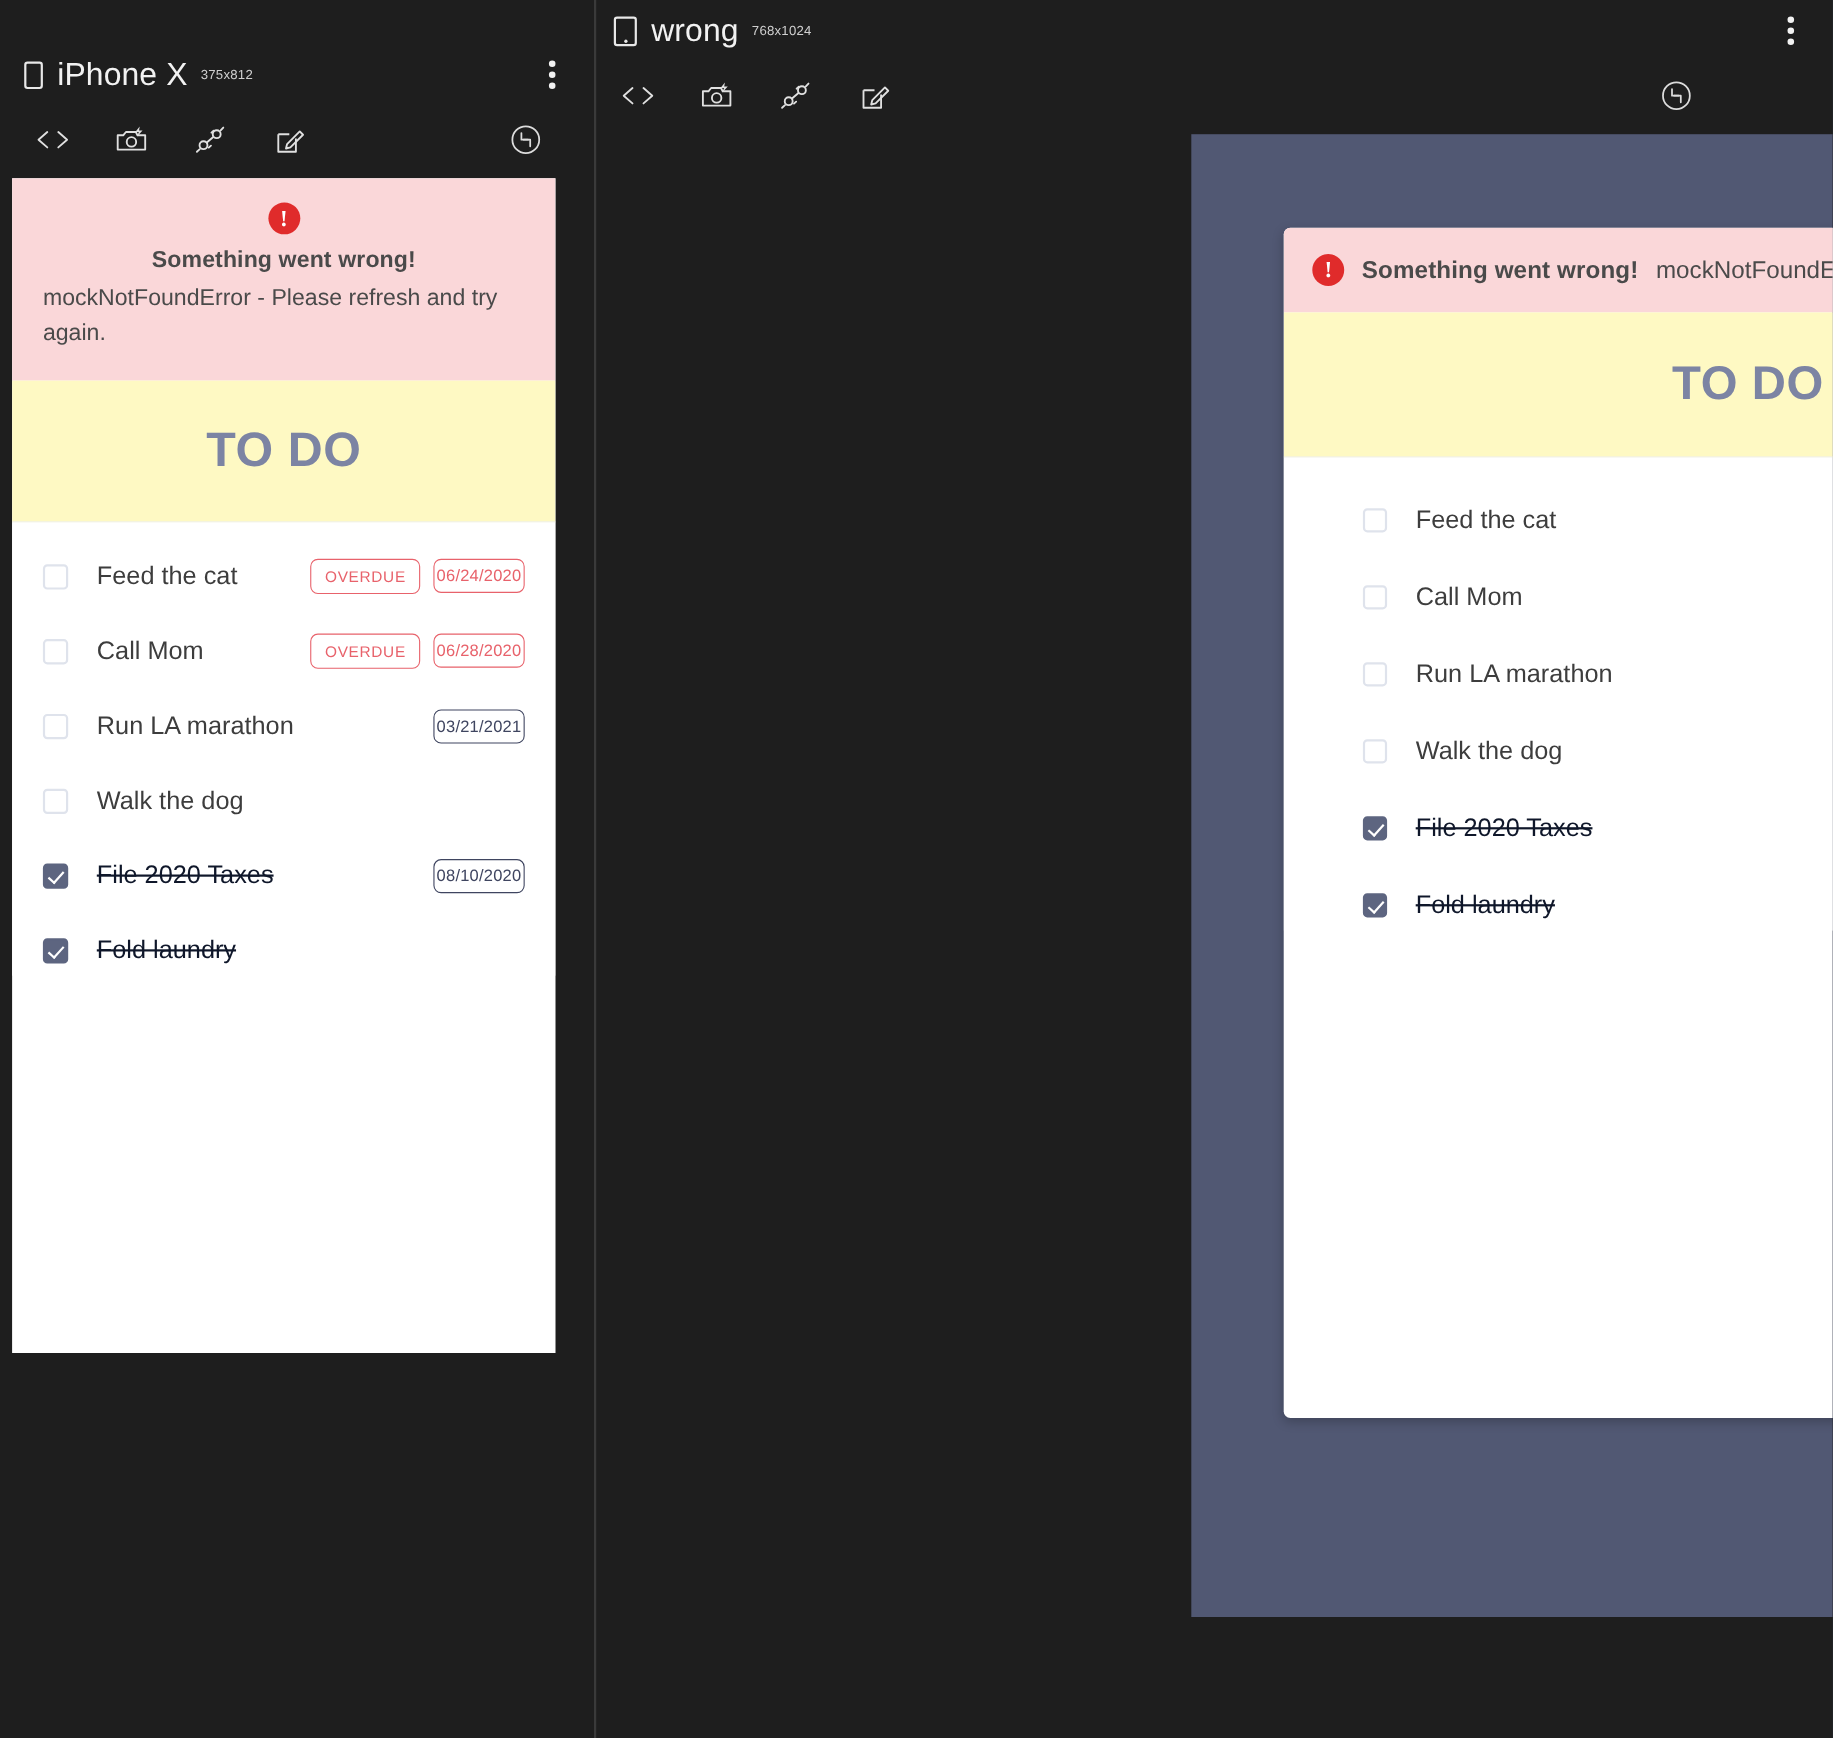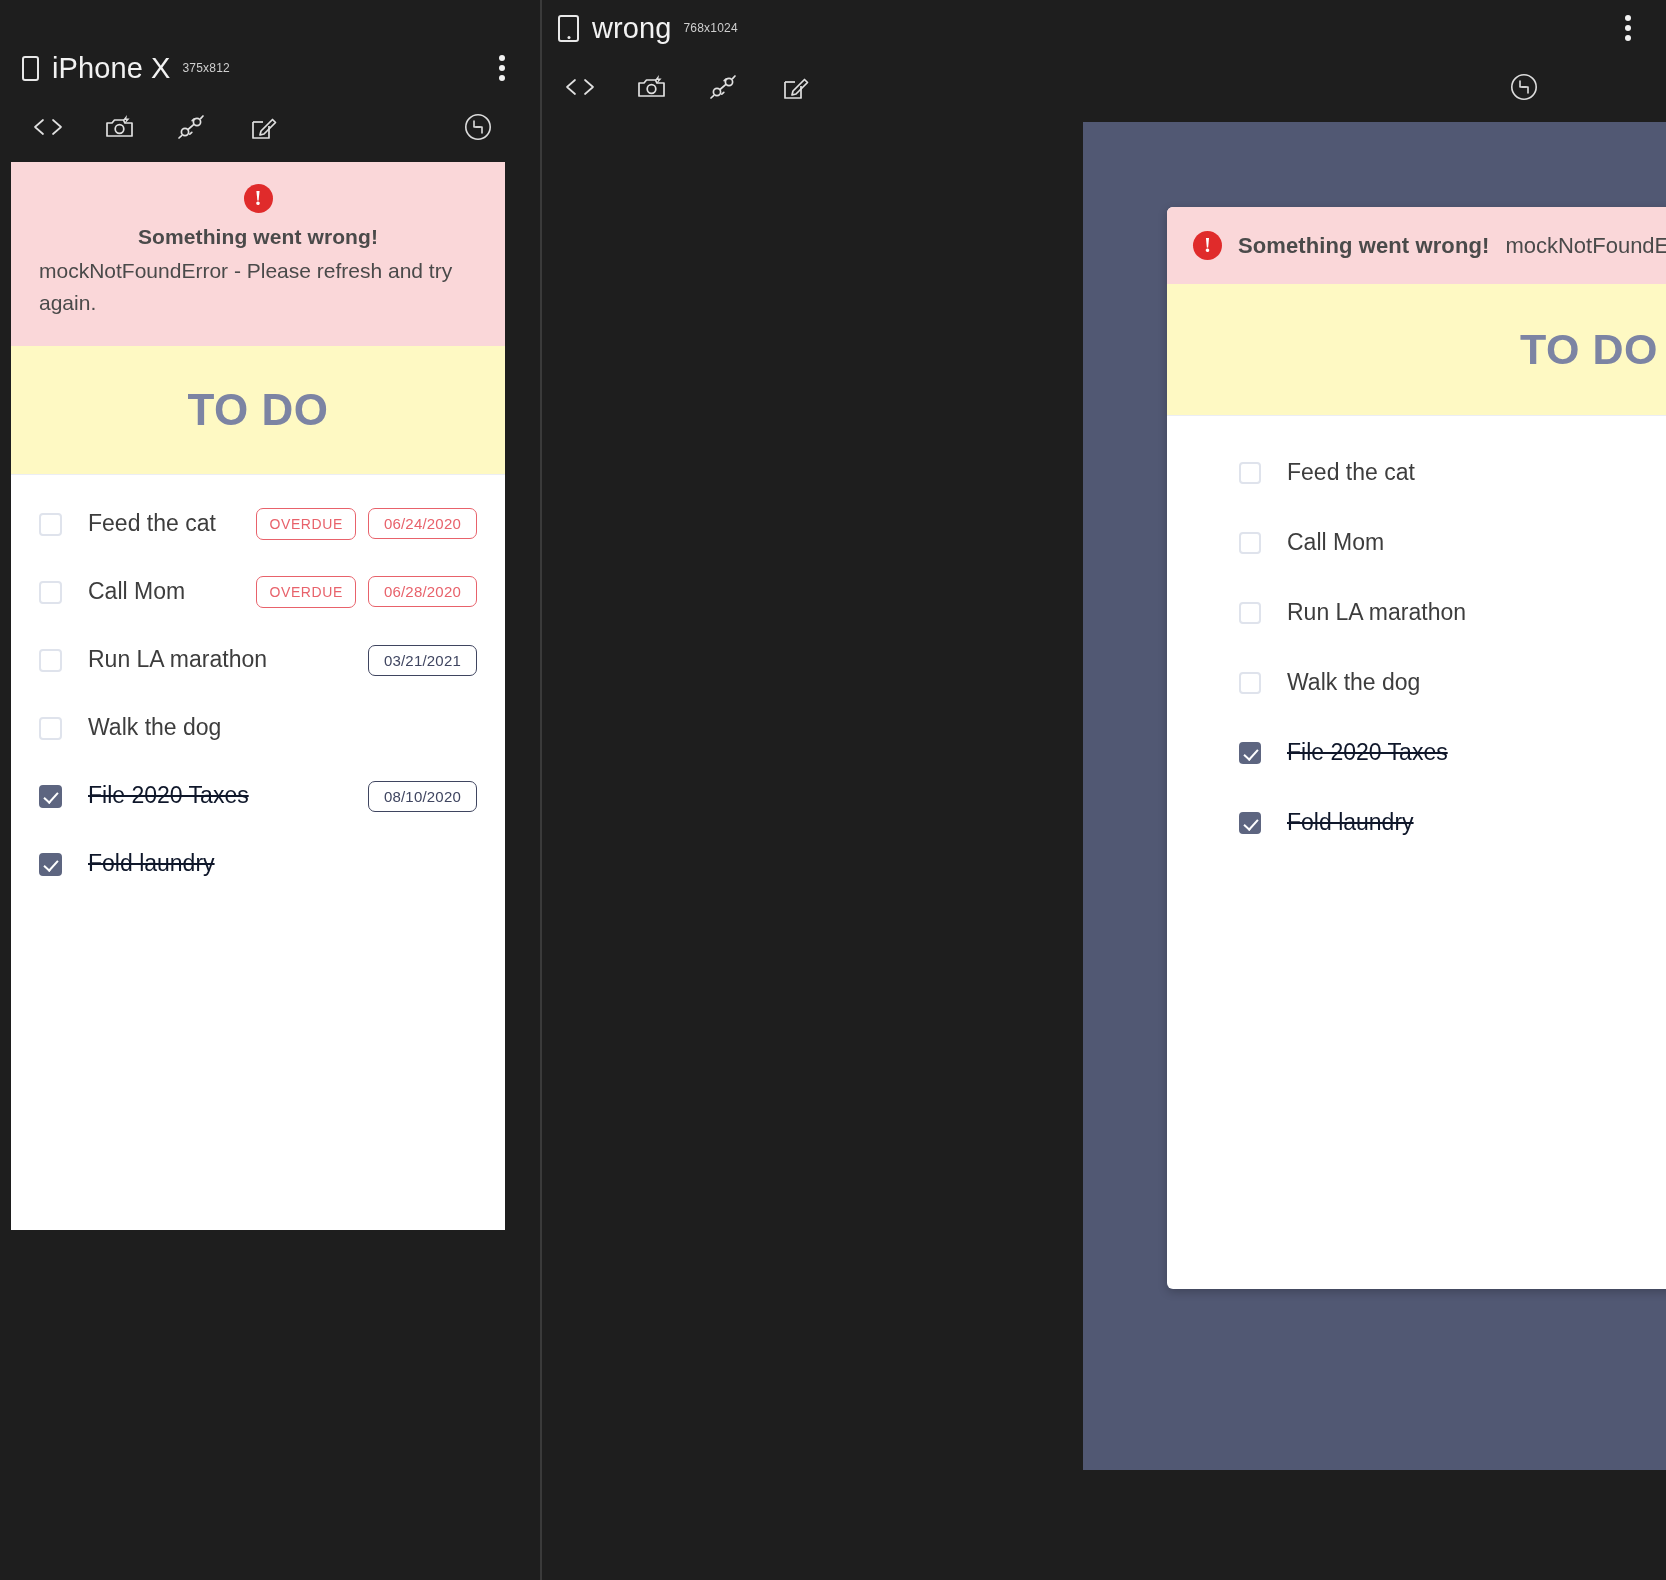--- a/index.html
+++ b/index.html
@@ -314,21 +314,21 @@
     align-items: flex-start;
     gap: 12px;
     flex: 0 0 auto;
   }
 
   .badge {
     border: 1.5px solid #3f4560;
     color: #3f4560;
     border-radius: 7px;
     font-size: 15px;
-    padding: 7px 15px;
+    padding: 7px 2px;
     line-height: 1;
     white-space: nowrap;
     letter-spacing: 0.2px;
   }
   .badge.overdue-tag {
     border-color: #e8626b;
     color: #e8626b;
     font-size: 14px;
     letter-spacing: 0.6px;
     padding: 8px 12px;

